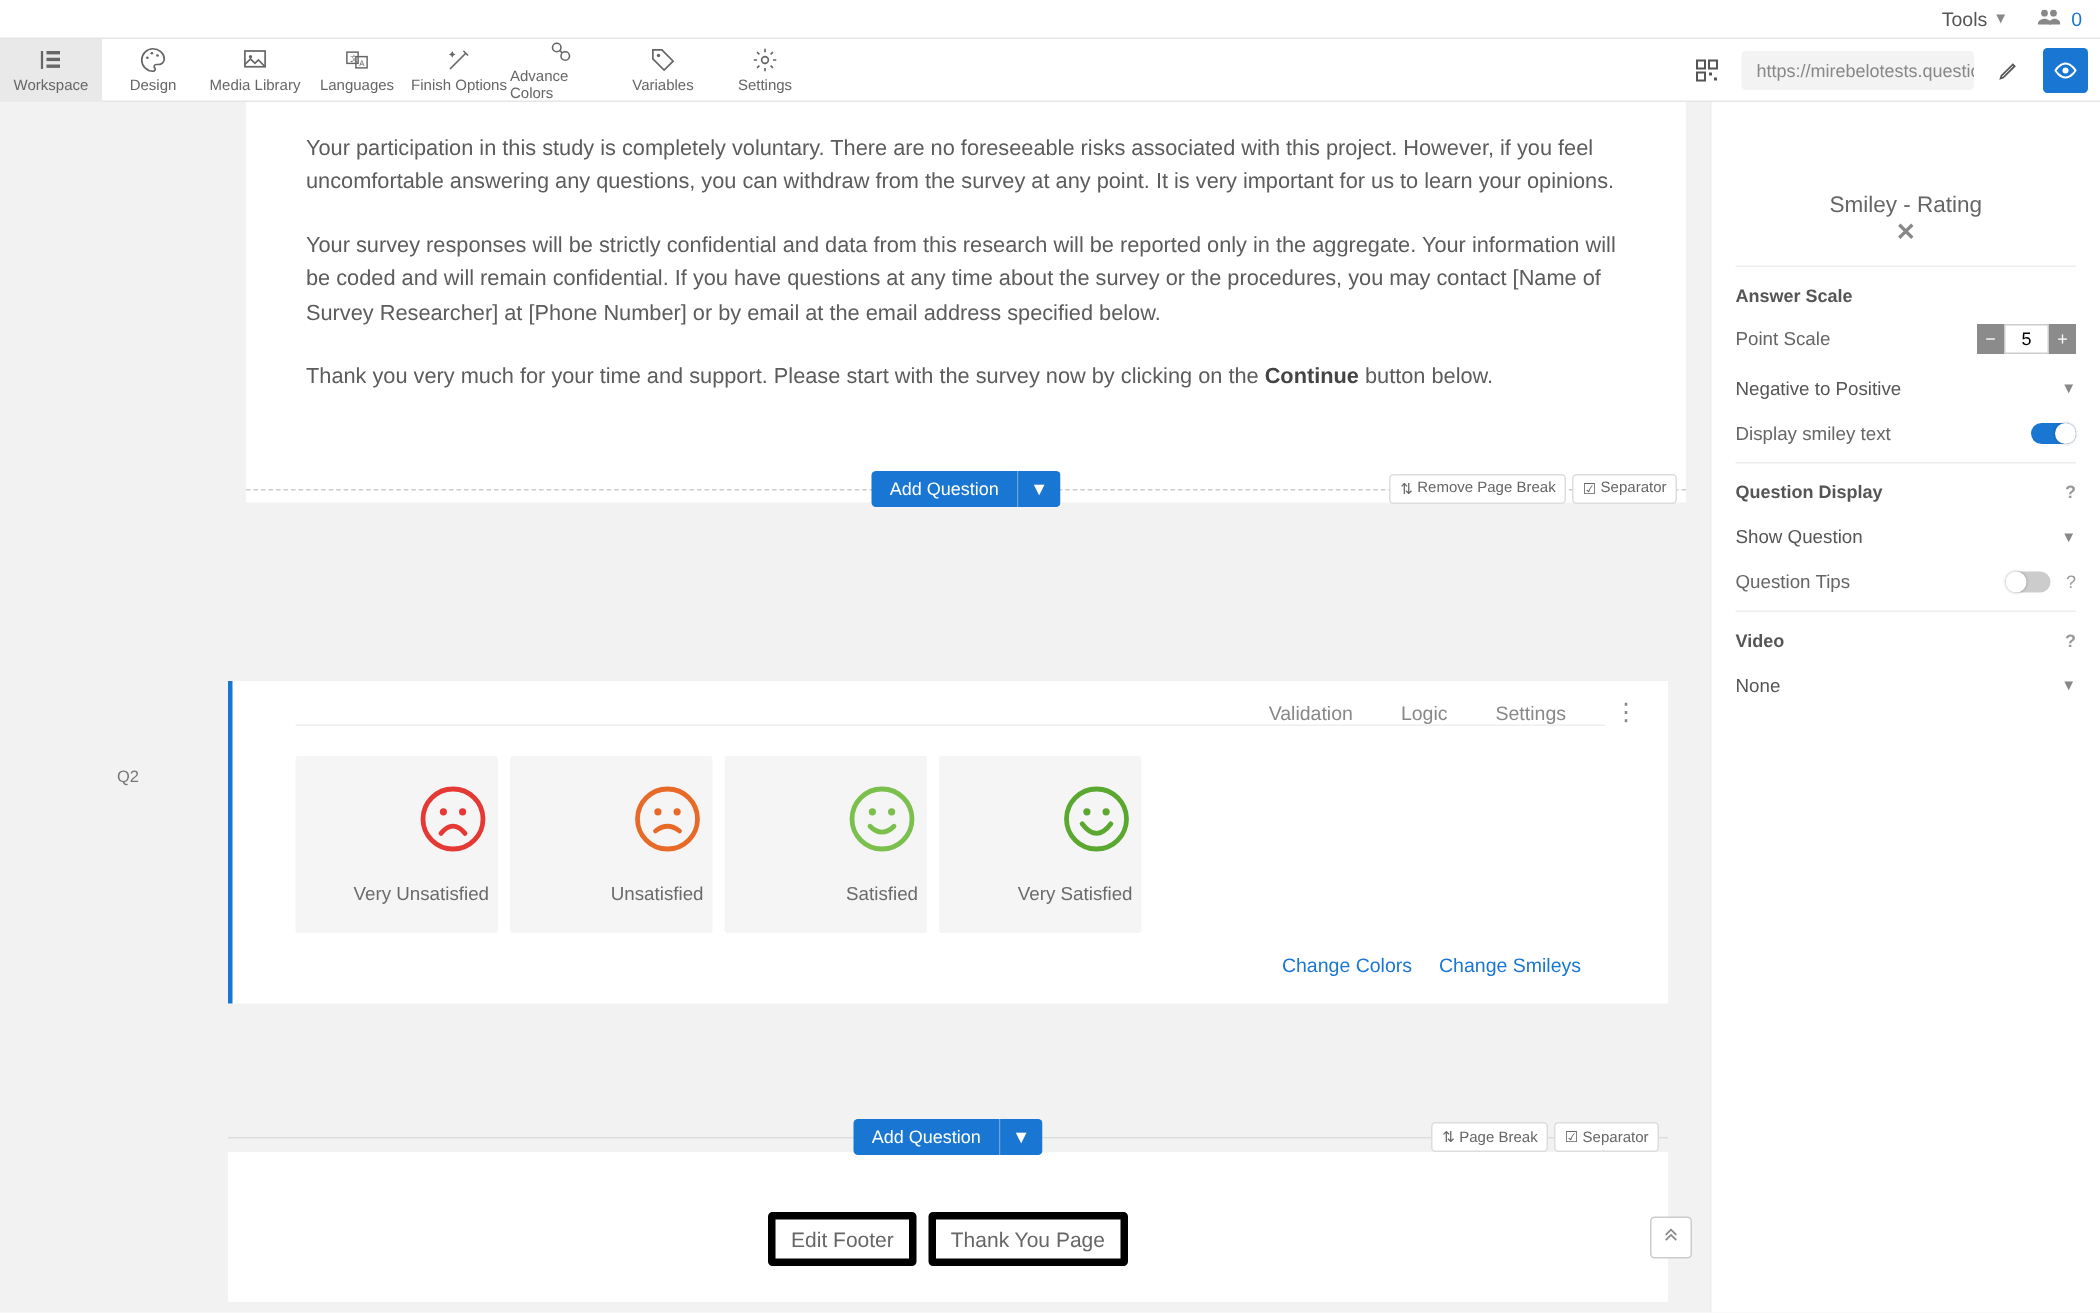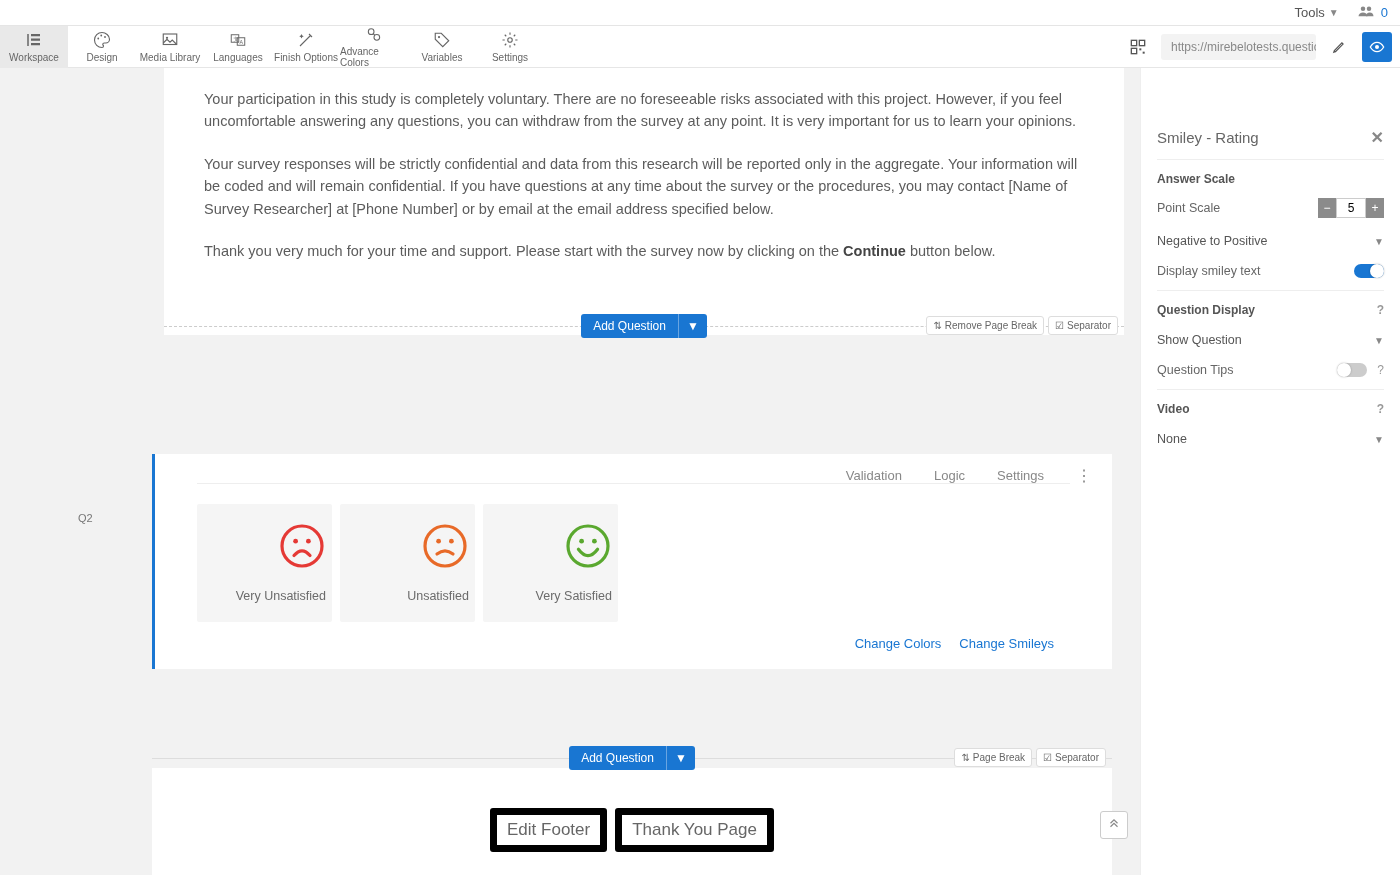--- a/index.html
+++ b/index.html
@@ -48,27 +48,27 @@
 
 .smileys { display:flex; gap:8px; padding: 20px 42px 10px 42px; }
 .smiley-card { flex:1; max-width:135px; background:#f5f5f5; border-radius:2px; display:flex; flex-direction:column; align-items:flex-end; padding:18px 6px 16px 6px; cursor:pointer; }
 .smiley-card svg { width:48px; height:48px; }
 .smiley-card .lbl { margin-top:18px; font-size:12.5px; color:#6b6b6b; text-align:center; line-height:1.4; }
 
 .q-links { display:flex; justify-content:flex-end; gap:18px; padding: 4px 58px 18px 0; font-size:13px; }
 .q-links a { color:#1976d2; cursor:pointer; }
 
 .footer-card { position:absolute; left:152px; top:700px; width:960px; background:#fff; padding:40px 0 24px 0; display:flex; justify-content:center; gap:8px; }
-.footer-card .fbtn { background:#fff; border:7px solid #000000; color:#666; font-size:17px; padding:5px 10px; border-radius:3px; cursor:pointer; }
+.footer-card .fbtn { background:#fff; border:5px solid #000000; color:#666; font-size:14px; padding:5px 10px; border-radius:3px; cursor:pointer; }
 
 .add-row.second { position:absolute; left:152px; top:681px; width:960px; height:18px; }
 
 .side-panel { width: 260px; background:#fff; border-left:1px solid #eee; padding: 0; }
 .sp-inner { padding: 18px 16px 0 16px; }
-.sp-head { display:flex; justify-content:space-between; align-items:center; color:#666; font-size:15px; margin-bottom:2px;}
+.sp-head { display:flex; justify-content:space-between; align-items:center; color:#666; font-size:15px; margin-bottom:2px;flex-direction:column;}
 .sp-head .close { cursor:pointer; color:#888; font-weight:bold; font-size:16px;}
 .sp-div { border-top:1px solid #eee; margin:12px 0; }
 .sp-sect { font-size:12px; color:#555; font-weight:600; margin-top:6px; display:flex; align-items:center; justify-content:space-between; }
 .sp-row { display:flex; align-items:center; justify-content:space-between; margin-top:12px; font-size:12.5px; color:#666; }
 .stepper { display:flex; align-items:center; }
 .stepper button { width:18px; height:20px; background:#8b8b8b; color:#fff; border:none; font-size:12px; cursor:pointer;}
 .stepper input { width:30px; height:20px; text-align:center; border:1px solid #ccc; font-size:12px; }
 .sel { font-size:12.5px; color:#555; display:flex; align-items:center; justify-content:space-between; width:100%; cursor:pointer; padding:4px 0;}
 .chev-down { font-size:10px; color:#888; }
 .toggle { width:30px; height:14px; background:#1976d2; border-radius:8px; position:relative; cursor:pointer; }
@@ -247,20 +247,29 @@
           <svg class="face" viewBox="0 0 60 60">
               <circle class="outline" cx="30" cy="30" r="25" stroke="#e86a28"></circle>
               <circle cx="22" cy="24" r="3" fill="#e86a28"></circle>
               <circle cx="38" cy="24" r="3" fill="#e86a28"></circle>
               <path d="M20 40 q10 -8 20 0" fill="none" stroke="#e86a28" stroke-width="4" stroke-linecap="round"></path>
             </svg>
           <div class="lbl">Unsatisfied</div>
         </div>
         <div class="smiley-card">
           <svg class="face" viewBox="0 0 60 60">
+              <circle class="outline" cx="30" cy="30" r="25" stroke="#7bbf4d"></circle>
+              <circle cx="22" cy="24" r="3" fill="#7bbf4d"></circle>
+              <circle cx="38" cy="24" r="3" fill="#7bbf4d"></circle>
+              <path d="M20 36 q10 10 20 0" fill="none" stroke="#7bbf4d" stroke-width="4" stroke-linecap="round"></path>
+            </svg>
+          <div class="lbl">Satisfied</div>
+        </div>
+        <div class="smiley-card">
+          <svg class="face" viewBox="0 0 60 60">
               <circle class="outline" cx="30" cy="30" r="25" stroke="#5aa82f"></circle>
               <circle cx="22" cy="24" r="3" fill="#5aa82f"></circle>
               <circle cx="38" cy="24" r="3" fill="#5aa82f"></circle>
               <path d="M18 34 q12 16 24 0" fill="none" stroke="#5aa82f" stroke-width="4" stroke-linecap="round"></path>
             </svg>
           <div class="lbl">Very Satisfied</div>
         </div>
       </div>
       <div class="q-links">
         <a>Change Colors</a>

